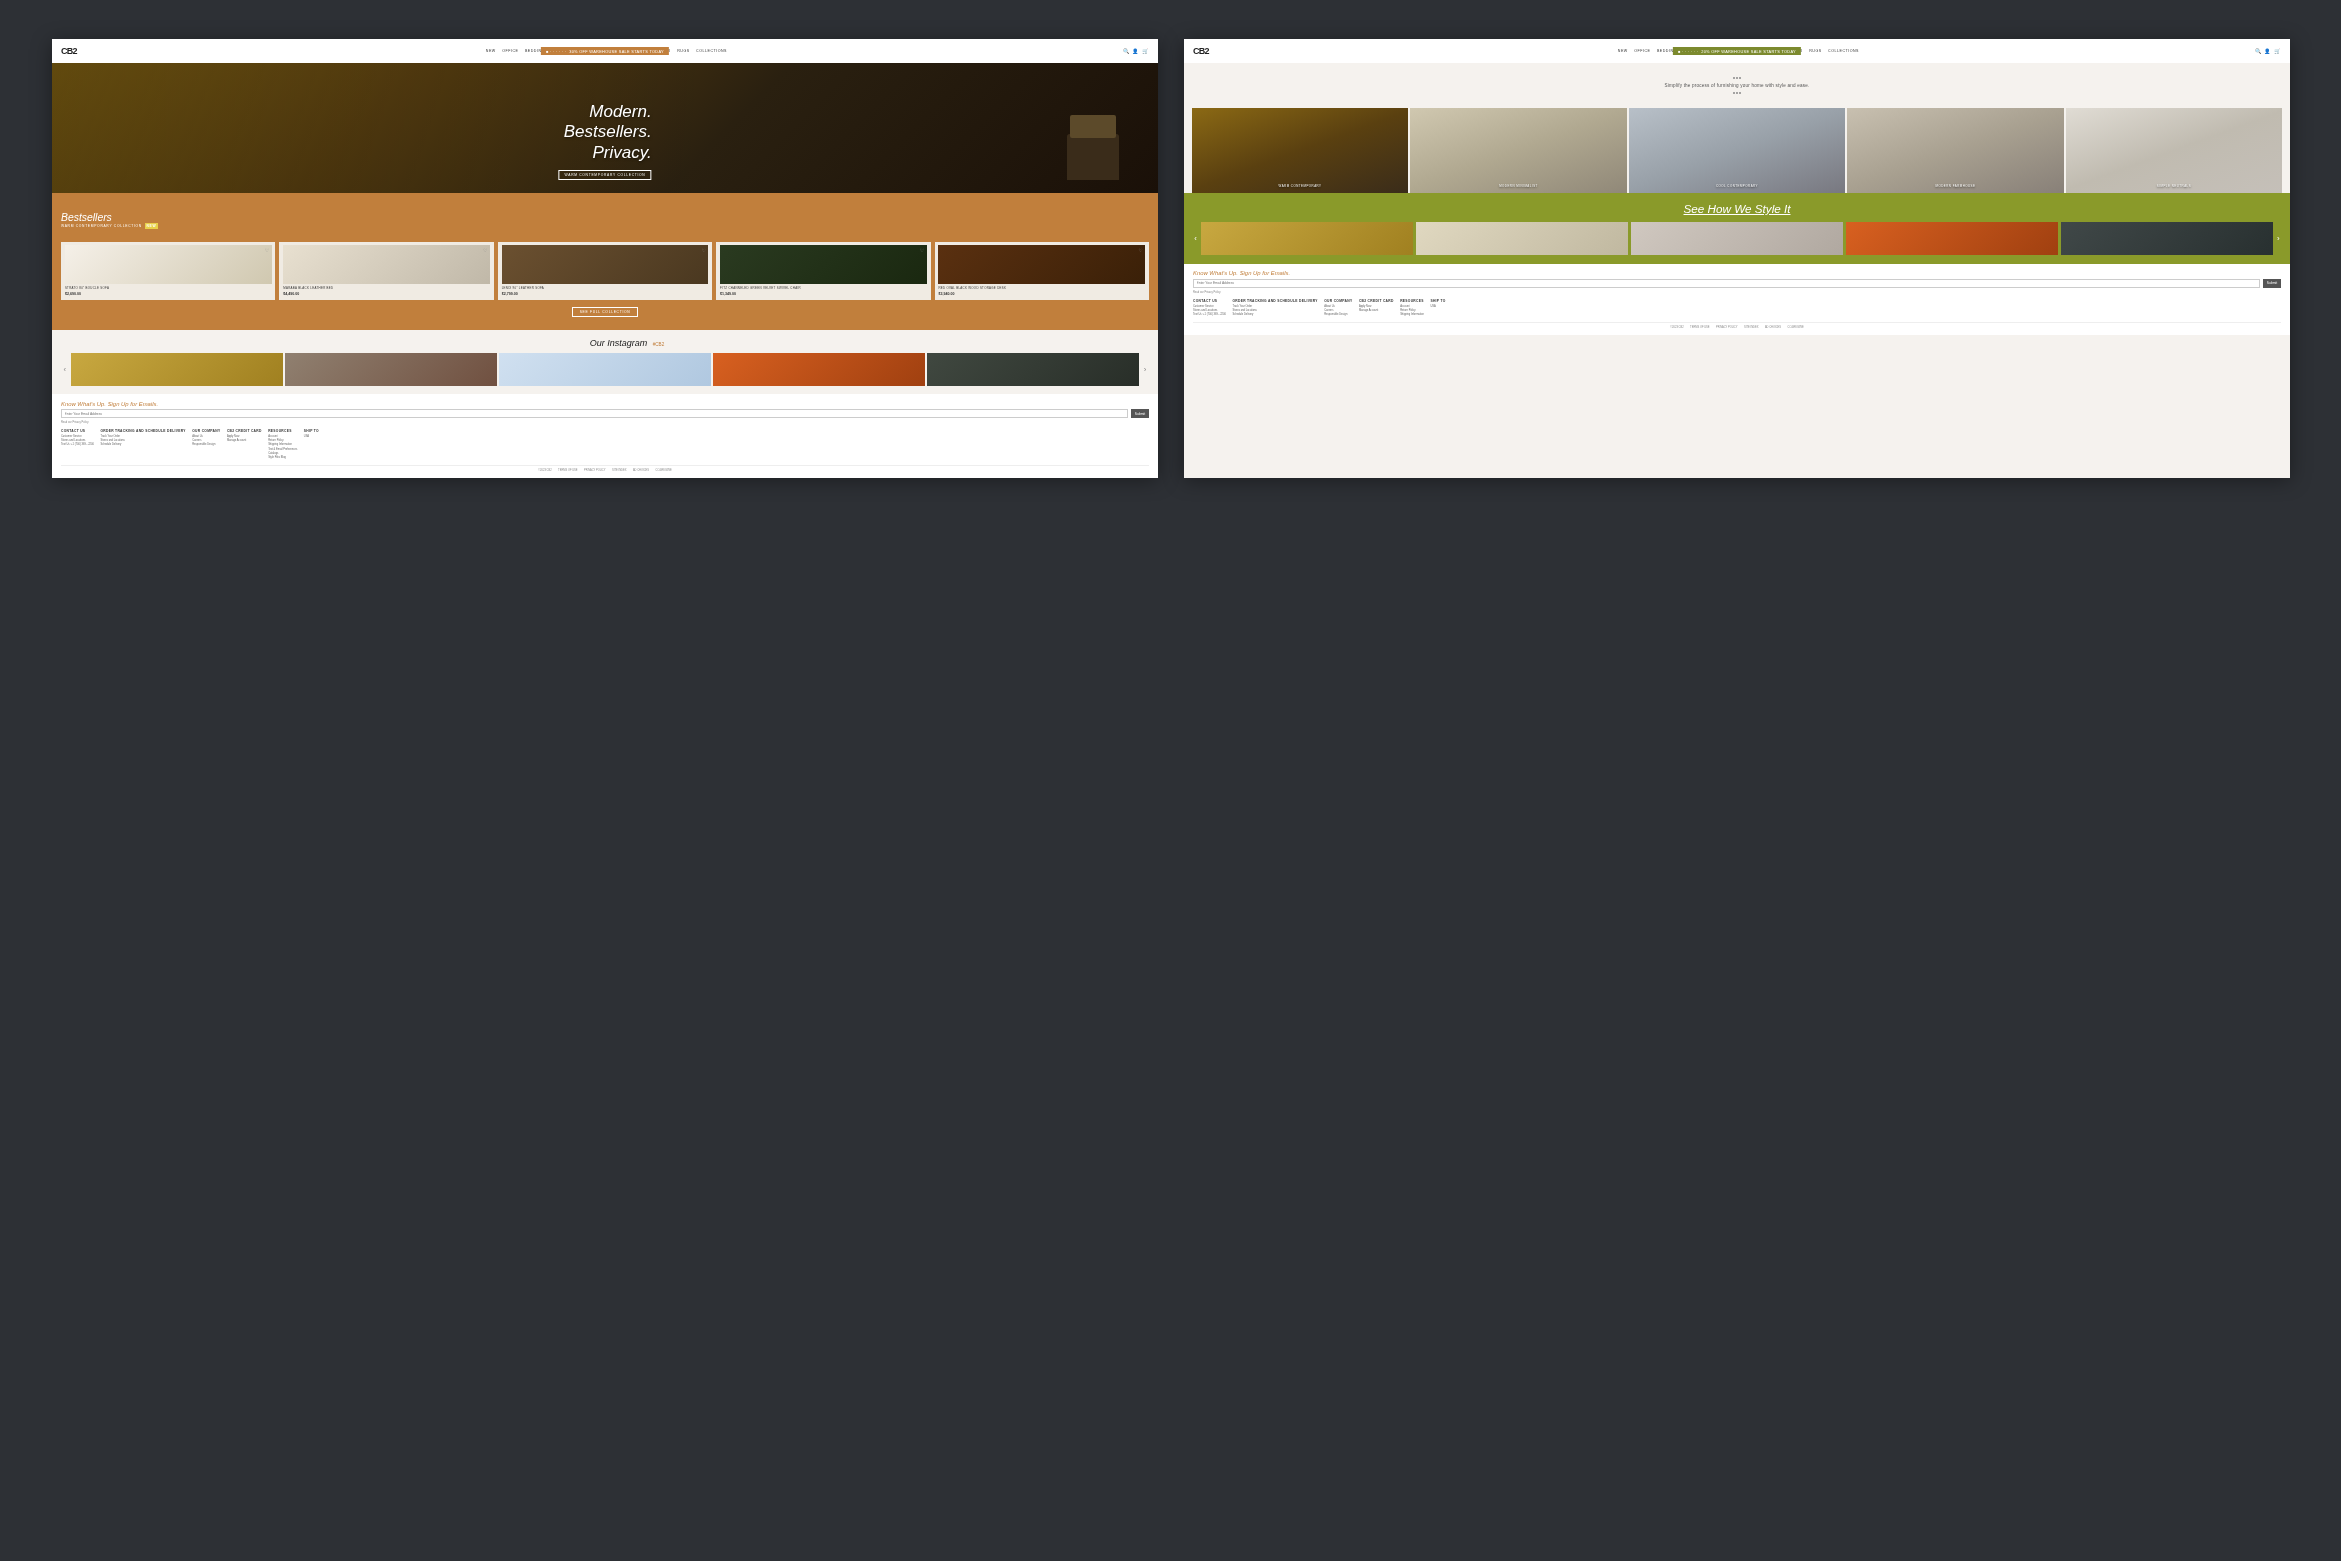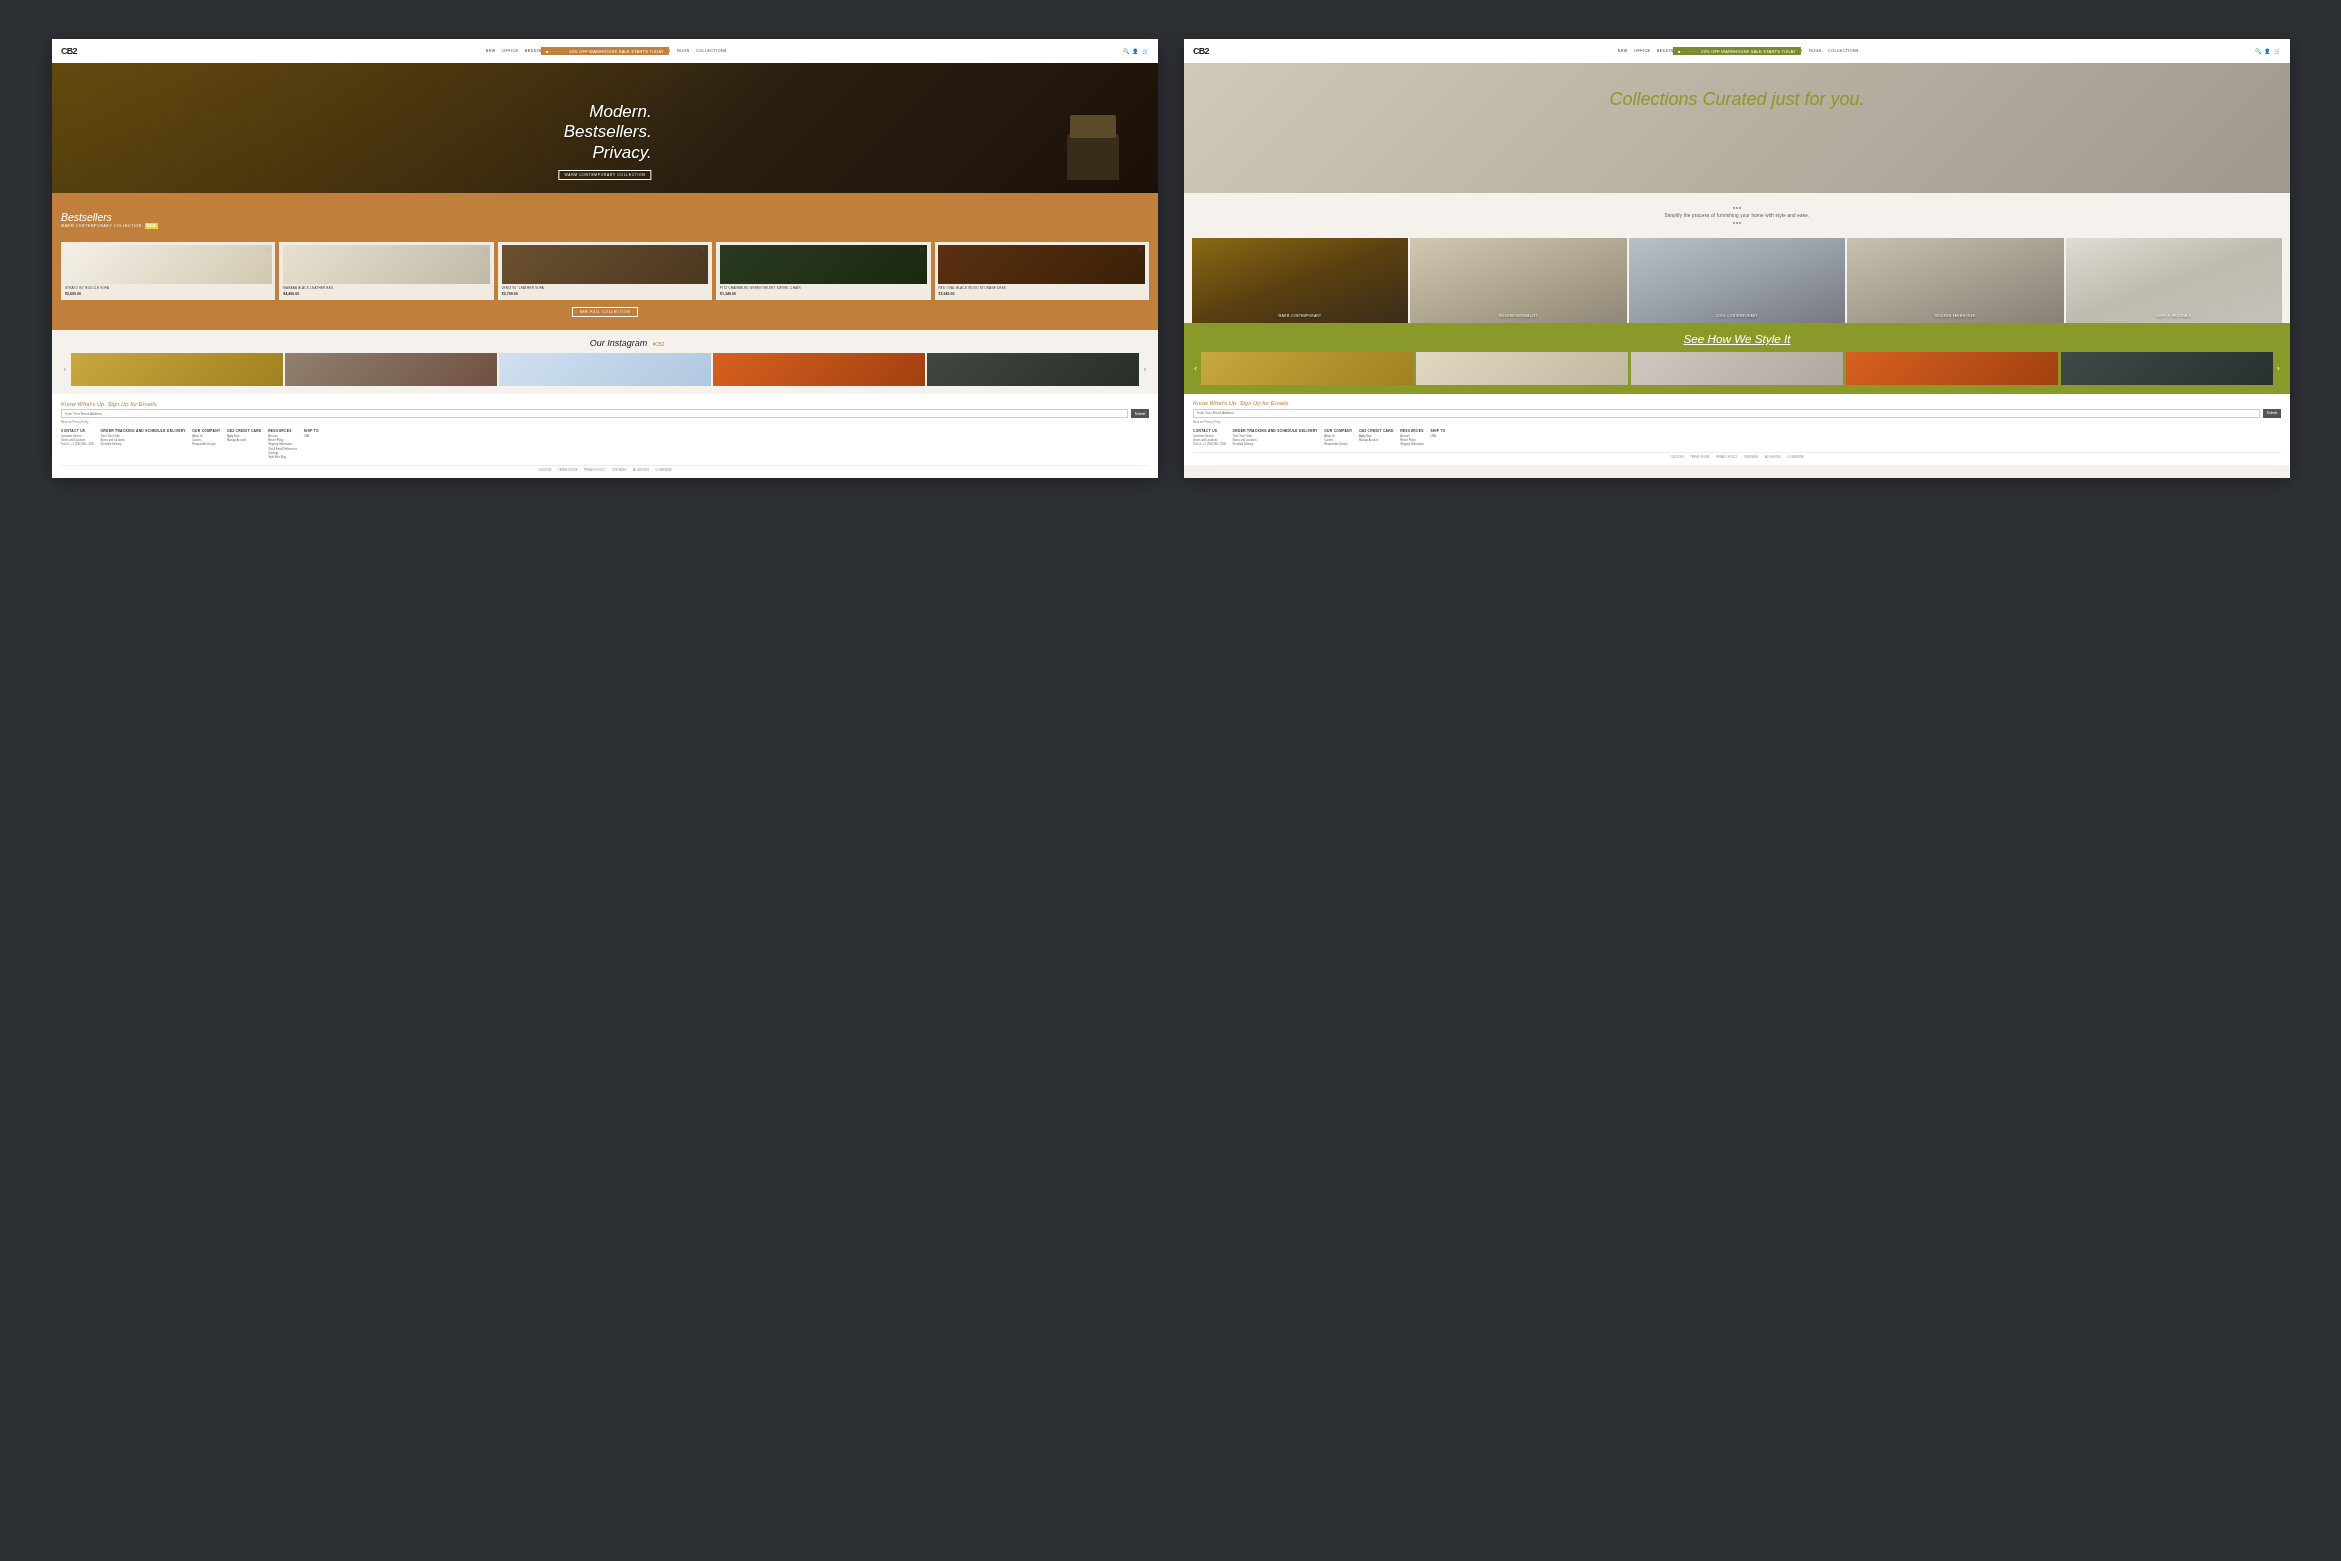--- a/index.html
+++ b/index.html
@@ -653,27 +653,20 @@
         <span>RUGS</span>
         <span>COLLECTIONS</span>
       </div>
       <div class="nav-icons">
         <div class="nav-icon">🔍</div>
         <div class="nav-icon">👤</div>
         <div class="nav-icon">🛒</div>
       </div>
     </div>
 
-    <div class="hero2">
-      <div class="hero2-bg"></div>
-      <div class="hero2-text">
-        <h1>Collections Curated
-just for you.</h1>
-      </div>
-    </div>
 
     <div class="collections-intro">
       <div class="collections-dots">
         <span></span>
         <span></span>
         <span></span>
       </div>
       <p>Simplify the process of furnishing your home with style and ease.</p>
       <div class="collections-dots">
         <span></span>

